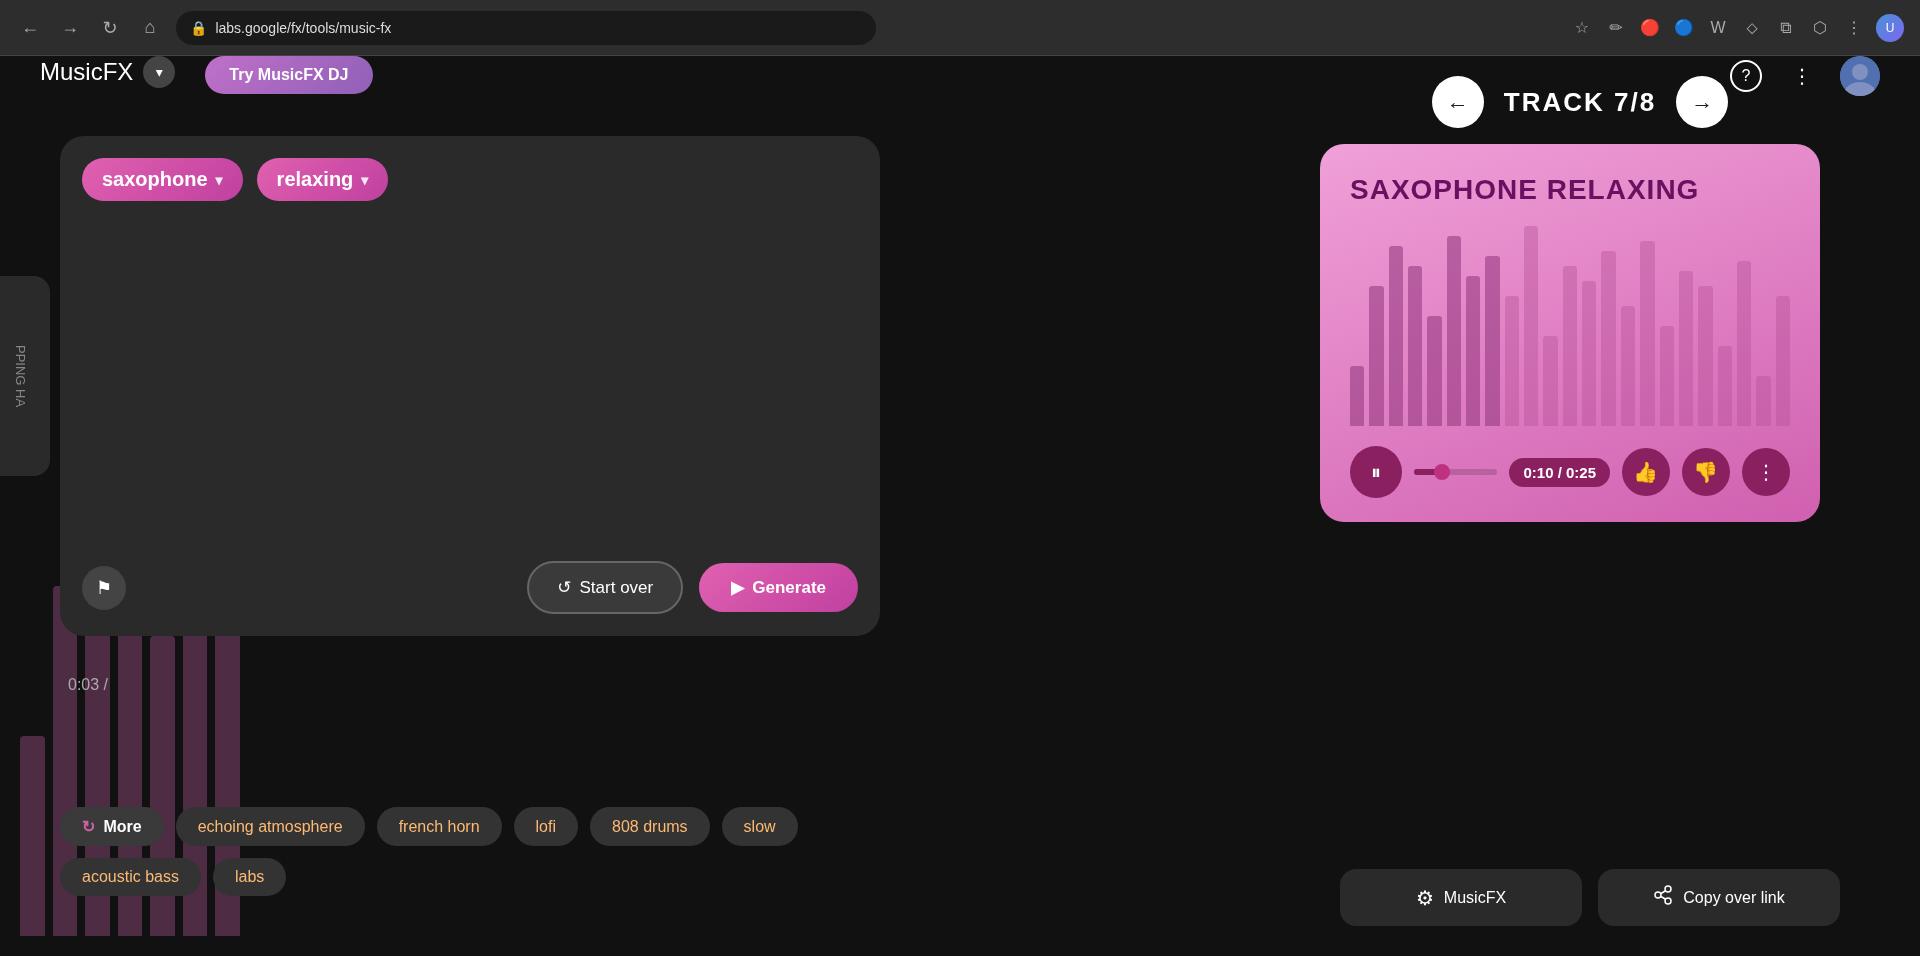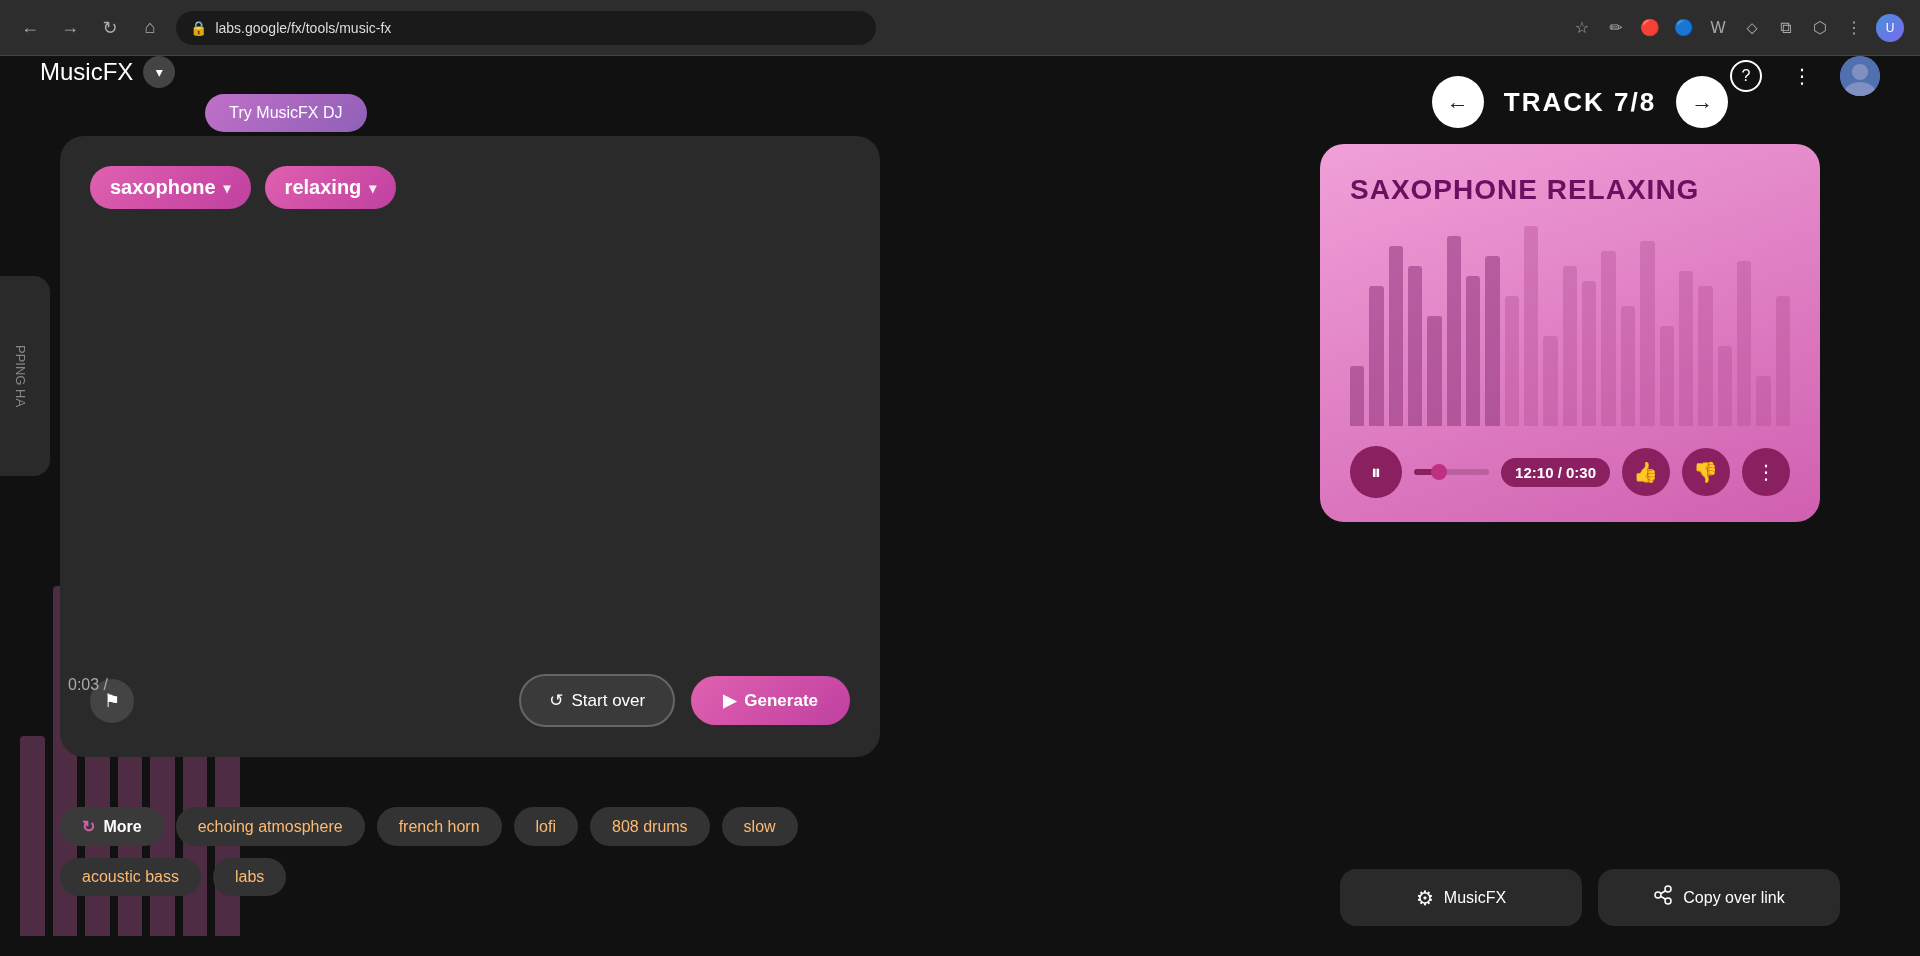--- a/index.html
+++ b/index.html
@@ -122,22 +122,21 @@
     }
     .try-dj-btn {
       margin-left: 30px;
       padding: 10px 24px;
       background: linear-gradient(135deg, #c070c8, #9060b8);
       border: none;
       border-radius: 24px;
       color: white;
       font-size: 16px;
       cursor: pointer;
-      font-weight: 400;
-      margin-top: 38px;
+      font-weight: 700;
     }
     .header-right {
       margin-left: auto;
       display: flex; align-items: center; gap: 20px;
     }
     .header-icon-btn {
       width: 36px; height: 36px;
       background: none; border: none;
       color: white; font-size: 20px;
       cursor: pointer;
@@ -151,24 +150,24 @@
       font-size: 14px; color: white; cursor: pointer;
       overflow: hidden;
     }
 
     
     .left-panel {
       position: absolute;
       top: 80px;
       left: 60px;
       width: 820px;
-      height: 621px;
+      height: 500px;
       background: #2a2a2a;
       border-radius: 24px;
-      padding: 30px;
+      padding: 22px;
       display: flex;
       flex-direction: column;
     }
     .tags-row {
       display: flex;
       gap: 14px;
       flex-wrap: wrap;
     }
     .tag-pill {
       padding: 10px 20px;
@@ -599,21 +598,21 @@
         </div>
 
       <div class="playback-controls">
         <button class="play-pause-btn">
           <span>⏸</span>
         </button>
         <div class="progress-bar-container">
           <div class="progress-fill" id="progress-fill" style="width: 33%;"></div>
           <div class="progress-thumb" id="progress-thumb" style="left: 33%;"></div>
         </div>
-        <div class="time-badge">12:10 / 0:30</div>
+        <div class="time-badge">0:10 / 0:25</div>
         <button class="like-btn">
           <span>👍</span>
         </button>
         <button class="dislike-btn">
           <span>👎</span>
         </button>
         <button class="more-options-btn">
           <span>⋮</span>
         </button>
       </div>

